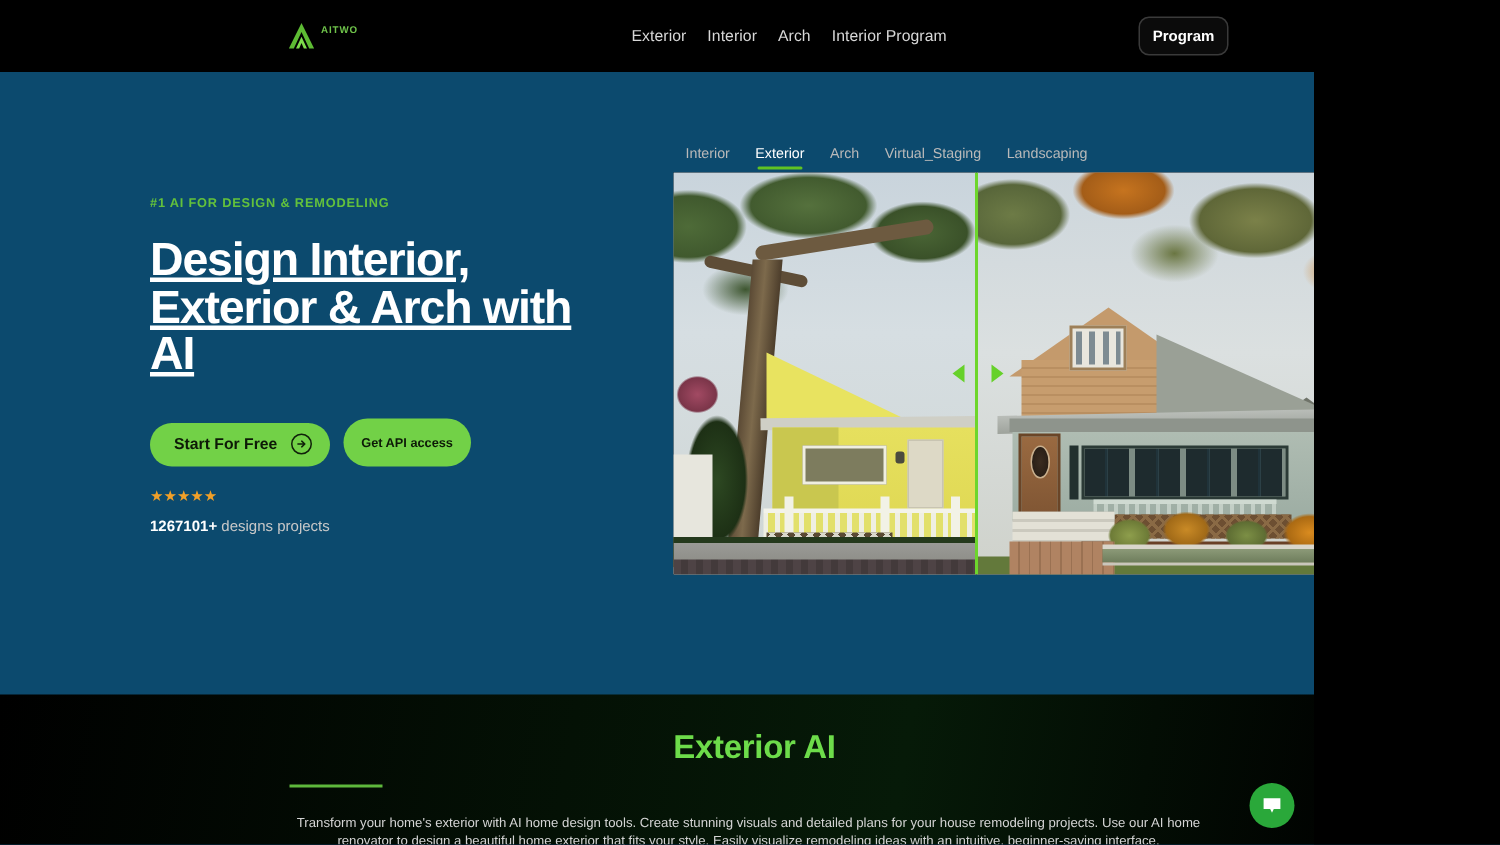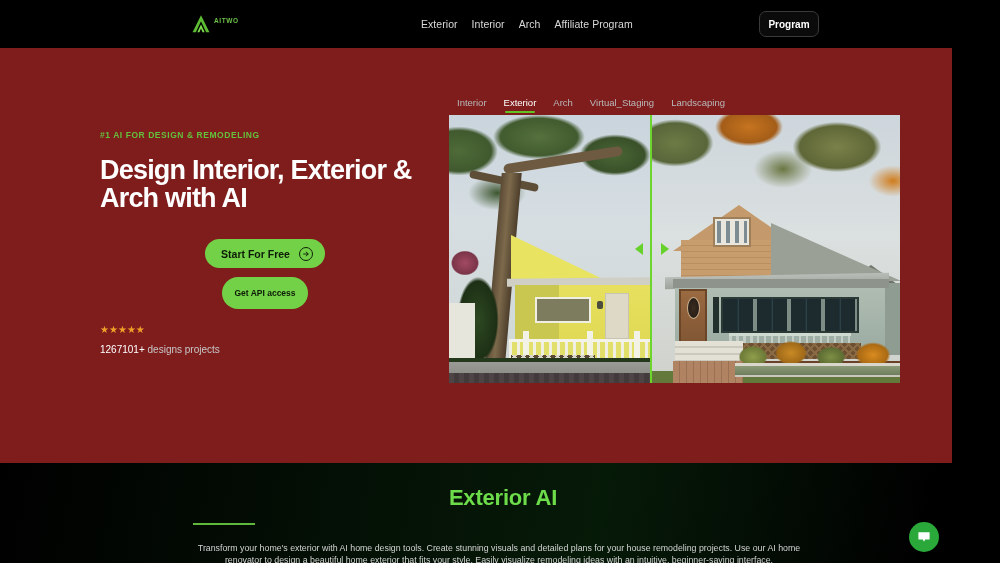--- a/index.html
+++ b/index.html
@@ -8,23 +8,23 @@
     width: 1000px;
     height: 563px;
     overflow: hidden;
     background: #000000;
     font-family: "Liberation Sans", sans-serif;
     -webkit-font-smoothing: antialiased;
   }
 
   .page {
     position: relative;
-    width: 952px;
+    width: 876px;
     height: 563px;
-    background: #7f1d1d;
+    background: #0c4a6e;
     overflow: hidden;
   }
 
   
   .site-header {
     position: absolute;
     top: 0; left: 0;
     width: 1000px;
     height: 48px;
     display: flex;
@@ -99,34 +99,34 @@
   .eyebrow {
     font-size: 8.5px;
     font-weight: 700;
     letter-spacing: 0.55px;
     color: #63c13c;
     text-transform: uppercase;
     margin-bottom: 17px;
   }
 
   .hero-title {
-    font-size: 27px;
+    font-size: 31px;
     line-height: 1.02;
     font-weight: 700;
     color: #ffffff;
     letter-spacing: -0.8px;
     width: 315px;
+    text-decoration: underline;
   }
 
   .cta-row {
     display: flex;
-    align-items: center;
+    align-items: flex-end;
     gap: 9px;
     margin-top: 27px;
-    flex-direction: column;
   }
 
   .btn-primary {
     height: 29px;
     padding: 0 12px 0 16px;
     border: none;
     border-radius: 40px;
     background: #72d147;
     color: #0d1a07;
     font-size: 10.5px;
@@ -169,21 +169,21 @@
     font-size: 10px;
     line-height: 1;
     letter-spacing: 0;
   }
   .designs-line {
     margin-top: 9px;
     font-size: 10px;
     color: #c8c8c8;
   }
   .designs-count {
-    font-weight: 400;
+    font-weight: 700;
     color: #ffffff;
     margin-top: 44px;
   }
 
   
   .hero-right {
     position: absolute;
     left: 449px;
     top: 97px;
     width: 451px;
@@ -496,21 +496,21 @@
         <path d="M12 2.5 L21.2 21 L17.6 21 L12 9 L6.4 21 L2.8 21 Z" fill="#5dbb33"></path>
         <path d="M12 12.5 L16 21 L13.7 21 L12 17 L10.3 21 L8 21 Z" fill="#7ddc4c"></path>
       </svg>
       <span class="brand-word">AITWO</span>
     </div>
 
     <nav class="main-nav">
       <a class="nav-link" href="#">Exterior</a>
       <a class="nav-link" href="#">Interior</a>
       <a class="nav-link" href="#">Arch</a>
-      <a class="nav-link" href="#">Affiliate Program</a>
+      <a class="nav-link" href="#">Interior Program</a>
     </nav>
 
     <button class="upgrade-btn">Program</button>
   </header>
 
   <div class="hero-left">
     <div class="eyebrow">#1 AI FOR DESIGN &amp; REMODELING</div>
     <h1 class="hero-title">Design Interior, Exterior &amp; Arch with AI</h1>
 
     <div class="cta-row">

